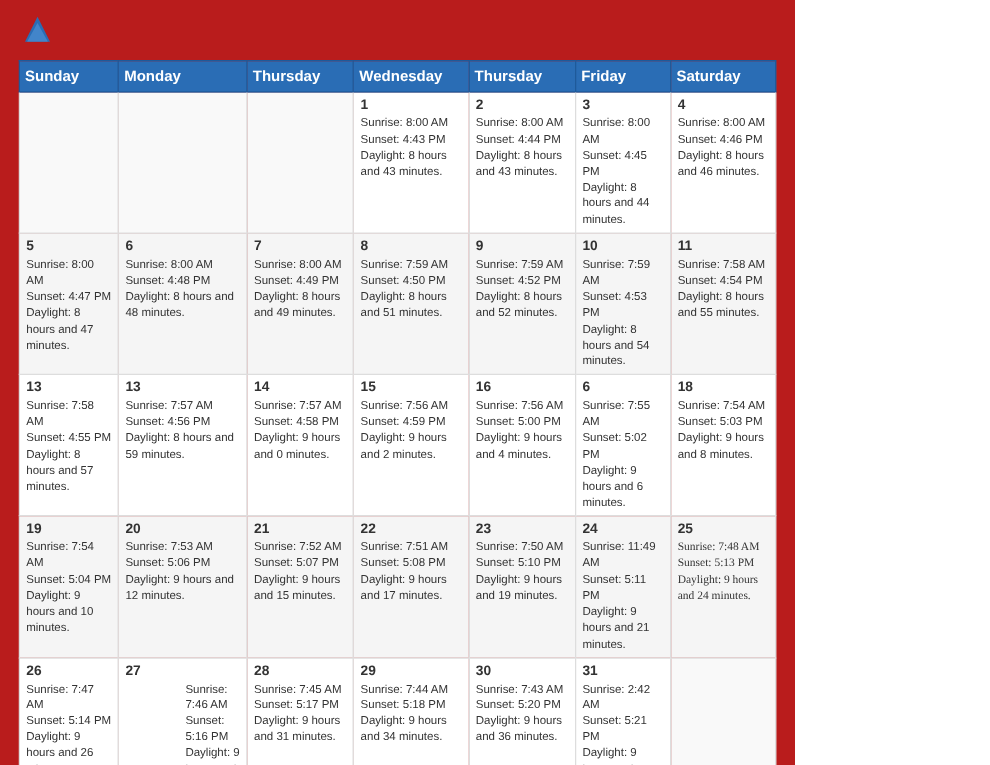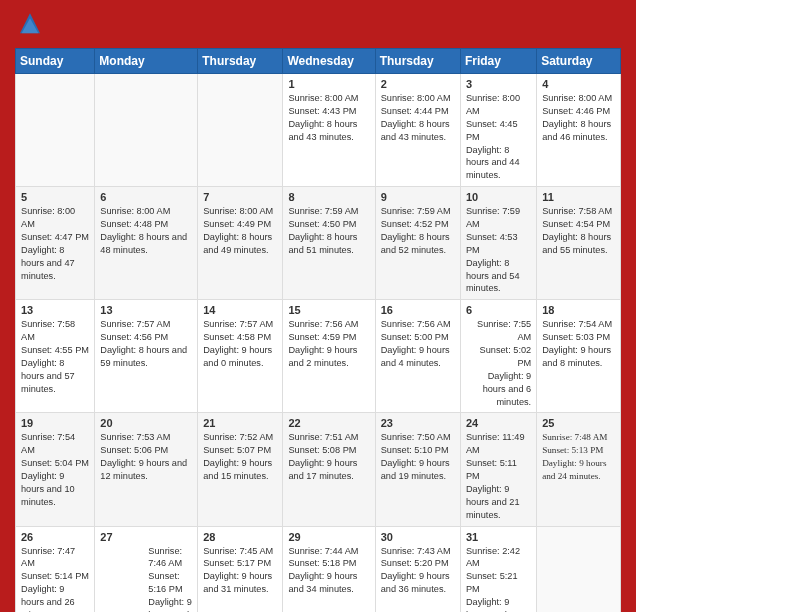--- a/index.html
+++ b/index.html
@@ -235,21 +235,21 @@
 Daylight: 9 hours and 2 minutes.</div>
           </td>
           <td>
             <span class="day-number">16</span>
             <div class="day-info" style="white-space: pre-line;">Sunrise: 7:56 AM
 Sunset: 5:00 PM
 Daylight: 9 hours and 4 minutes.</div>
           </td>
           <td>
             <span class="day-number">6</span>
-            <div class="day-info" style="white-space: pre-line; text-align: right;">Sunrise: 7:55 AM
+            <div class="day-info" style="white-space: pre-line;">Sunrise: 7:55 AM
 Sunset: 5:02 PM
 Daylight: 9 hours and 6 minutes.</div>
           </td>
           <td>
             <span class="day-number">18</span>
             <div class="day-info" style="white-space: pre-line;">Sunrise: 7:54 AM
 Sunset: 5:03 PM
 Daylight: 9 hours and 8 minutes.</div>
           </td>
         </tr>

